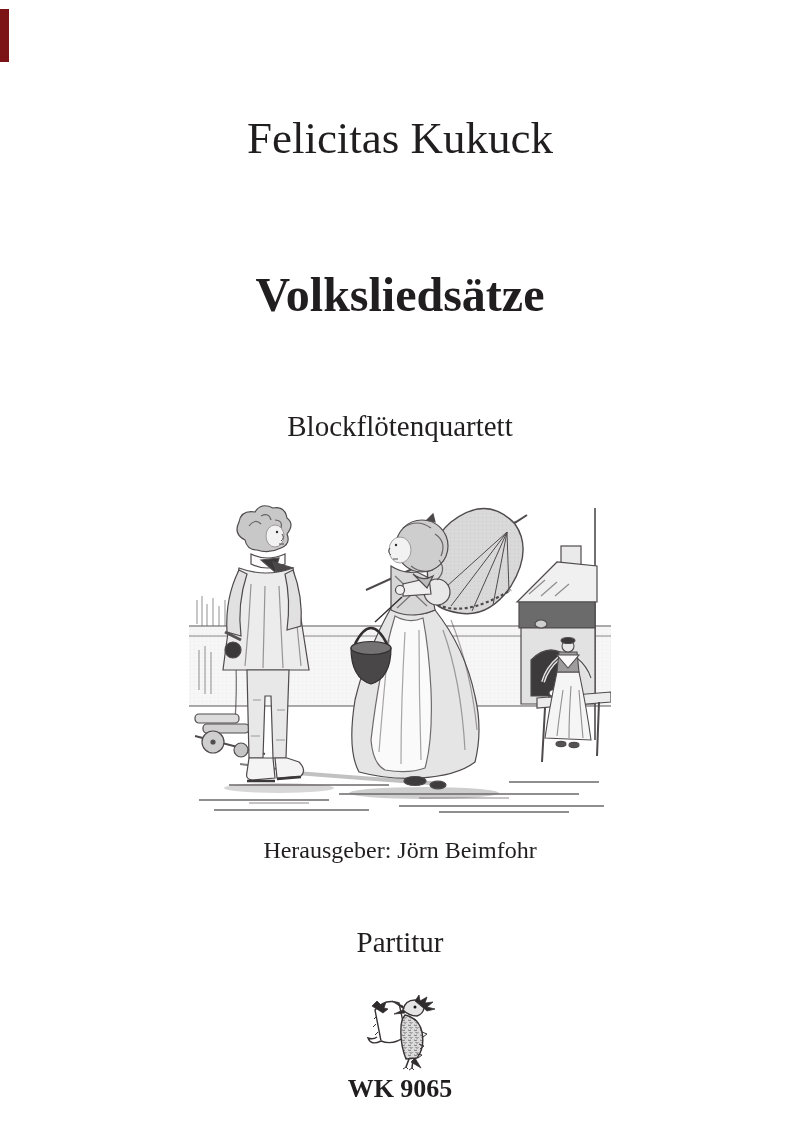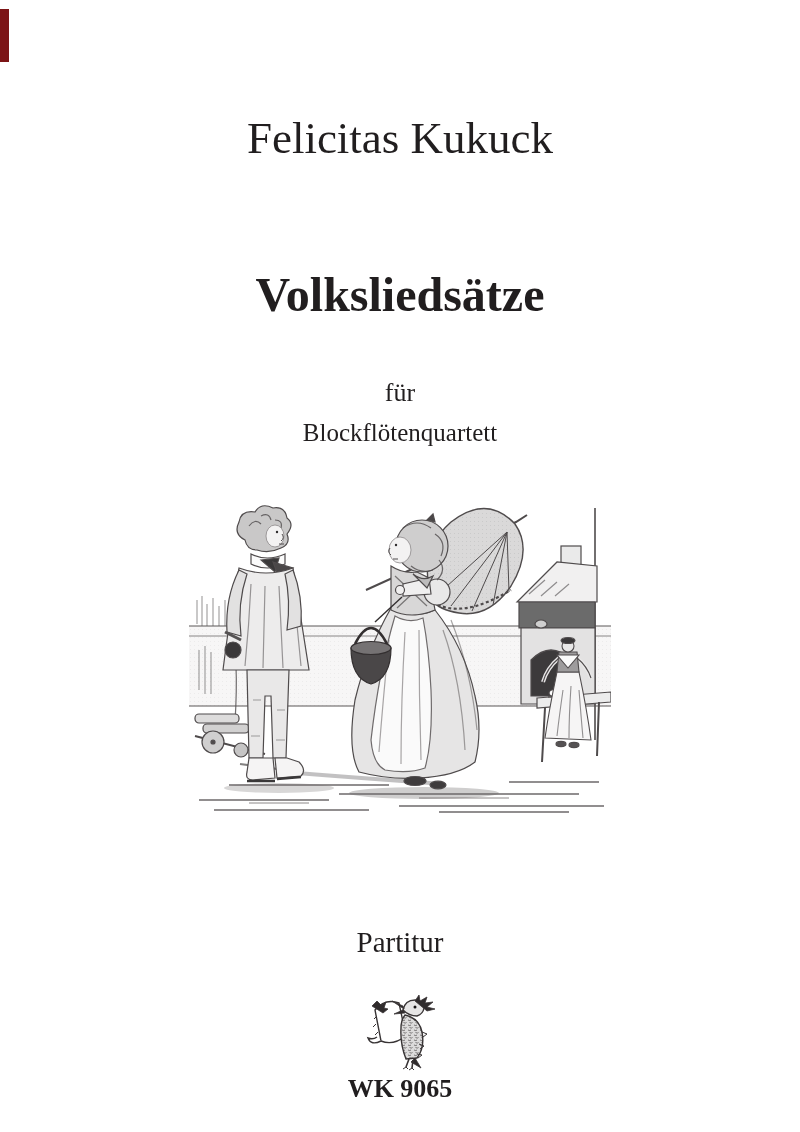--- a/index.html
+++ b/index.html
@@ -2,39 +2,38 @@
 <html><head>
 <meta charset="utf-8">
 <style>
   html,body{margin:0;padding:0;background:#ffffff;}
   .page{position:relative;width:800px;height:1132px;background:#ffffff;overflow:hidden;
         font-family:"Liberation Serif",serif;color:#211e1f;}
   .t{position:absolute;left:0;width:800px;text-align:center;line-height:1;}
   .composer{top:116px;font-size:45px;}
   .title{top:271px;font-size:48px;font-weight:bold;text-align:center;}
   .sub1{top:380px;font-size:26px;}
-  .sub2{top:412px;font-size:25px;margin-top:8px;}
+  .sub2{top:412px;font-size:29px;}
   .editor{top:838px;font-size:24px;}
   .parttype{top:928px;font-size:29px;}
   .catalog{top:1076px;font-size:26px;font-weight:bold;text-align:center;}
   .redmark{position:absolute;left:0;top:9px;width:9px;height:53px;background:#7c1416;}
   .illus{position:absolute;left:189px;top:500px;width:422px;height:315px;}
   .logo{position:absolute;left:359px;top:994px;width:82px;height:78px;}
   svg{display:block;width:100%;height:100%;}
 </style>
 </head>
 <body>
 
 <div class="page">
 
   <div class="redmark"></div>
 
   <div class="t composer">Felicitas Kukuck</div>
   <div class="t title">Volksliedsätze</div>
-  <div class="t sub1">für</div>
   <div class="t sub2">Blockflötenquartett</div>
 
   <div class="illus">
     <svg viewBox="0 0 422 315">
       <defs>
         <pattern id="stip" width="4" height="4" patternUnits="userSpaceOnUse">
           <circle cx="1.4" cy="1.4" r="0.45" fill="#8f8f8f"></circle>
         </pattern>
       </defs>
 
@@ -148,20 +147,21 @@
 
       <g stroke="#332f30" fill="none">
         <path d="M213,97 L186,122" stroke-width="1.4"></path>
         <path d="M166,144 Q182,112 198,144" stroke-width="2.6"></path>
         <path d="M162,148 Q162,178 182,184 Q202,178 202,148 Z" fill="#4a4748" stroke-width="1.2"></path>
         <ellipse cx="182" cy="148" rx="20" ry="6.5" fill="#757273" stroke-width="1.2"></ellipse>
       </g>
     </svg>
   </div>
 
+  <div class="t editor">Herausgeber: Jörn Beimfohr</div>
   <div class="t parttype">Partitur</div>
 
   <div class="logo">
     <svg viewBox="0 0 82 78">
       <defs>
         <pattern id="bird-speckle" width="6" height="5" patternUnits="userSpaceOnUse">
           <rect width="6" height="5" fill="#dcdbdb"></rect>
           <path d="M1,1 q2,1.2 3,0 M2.5,3.5 q2,1.2 3,0" stroke="#4a4748" stroke-width="0.7" fill="none"></path>
         </pattern>
       </defs>

